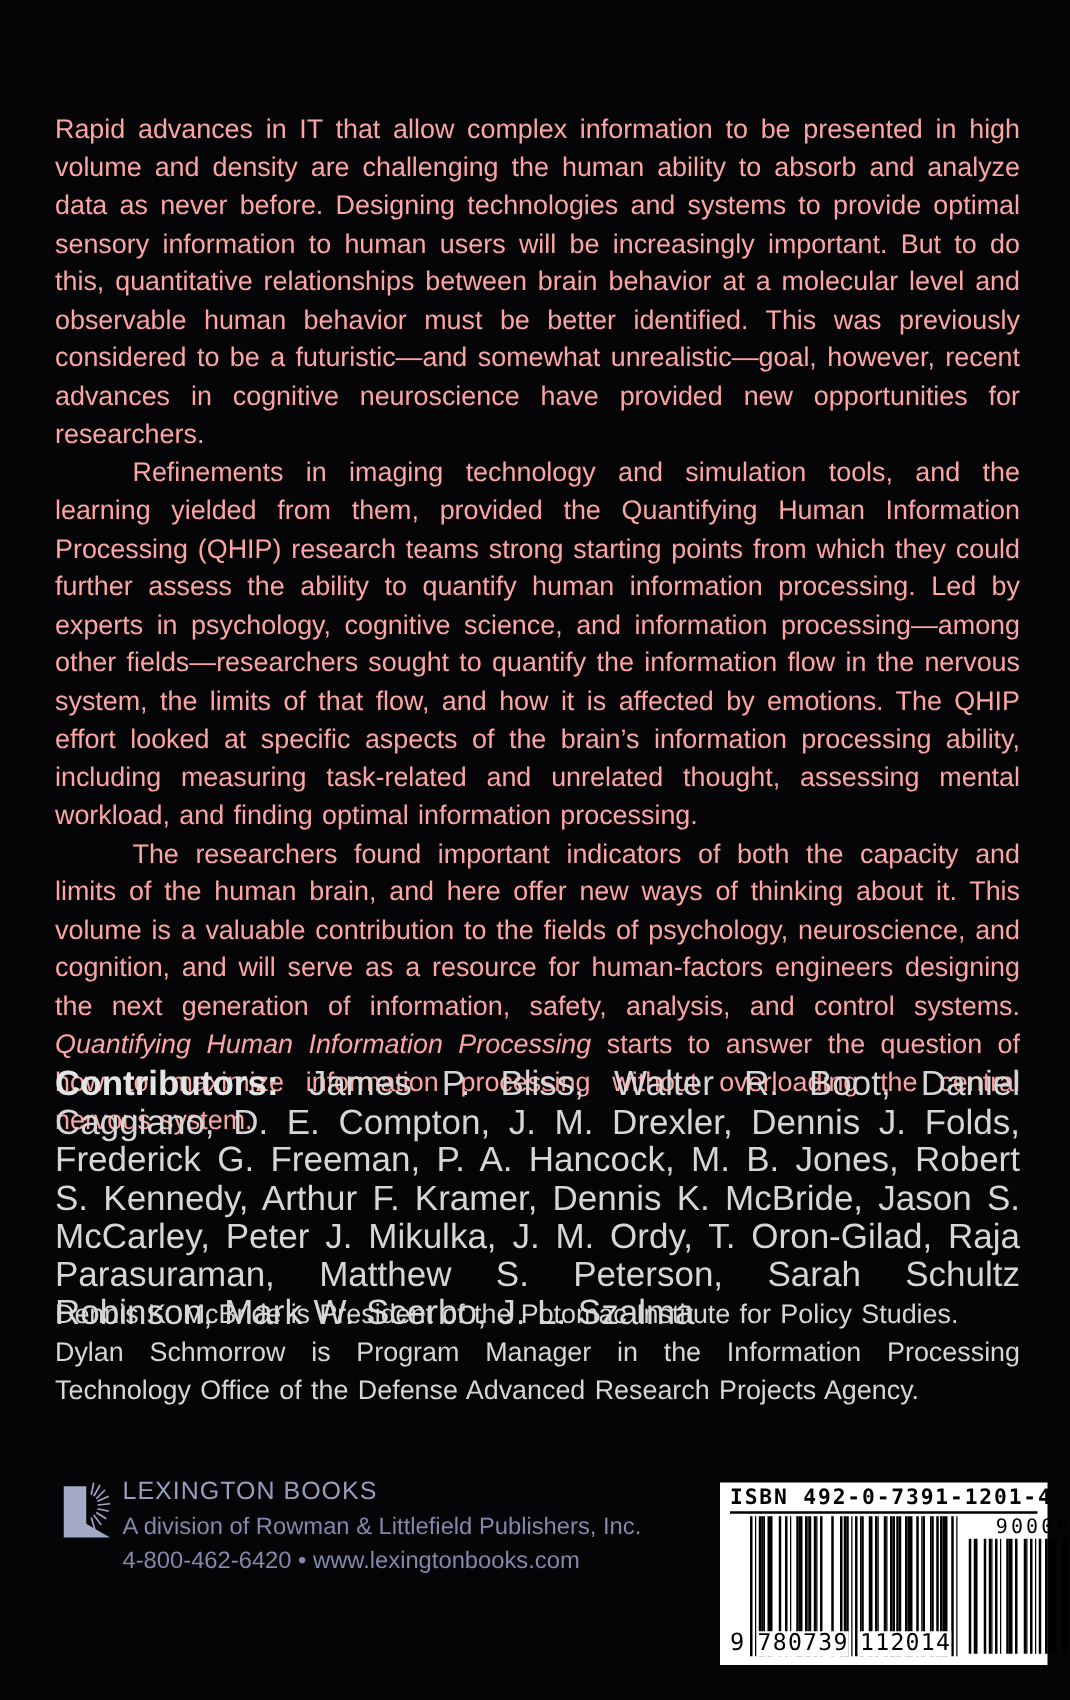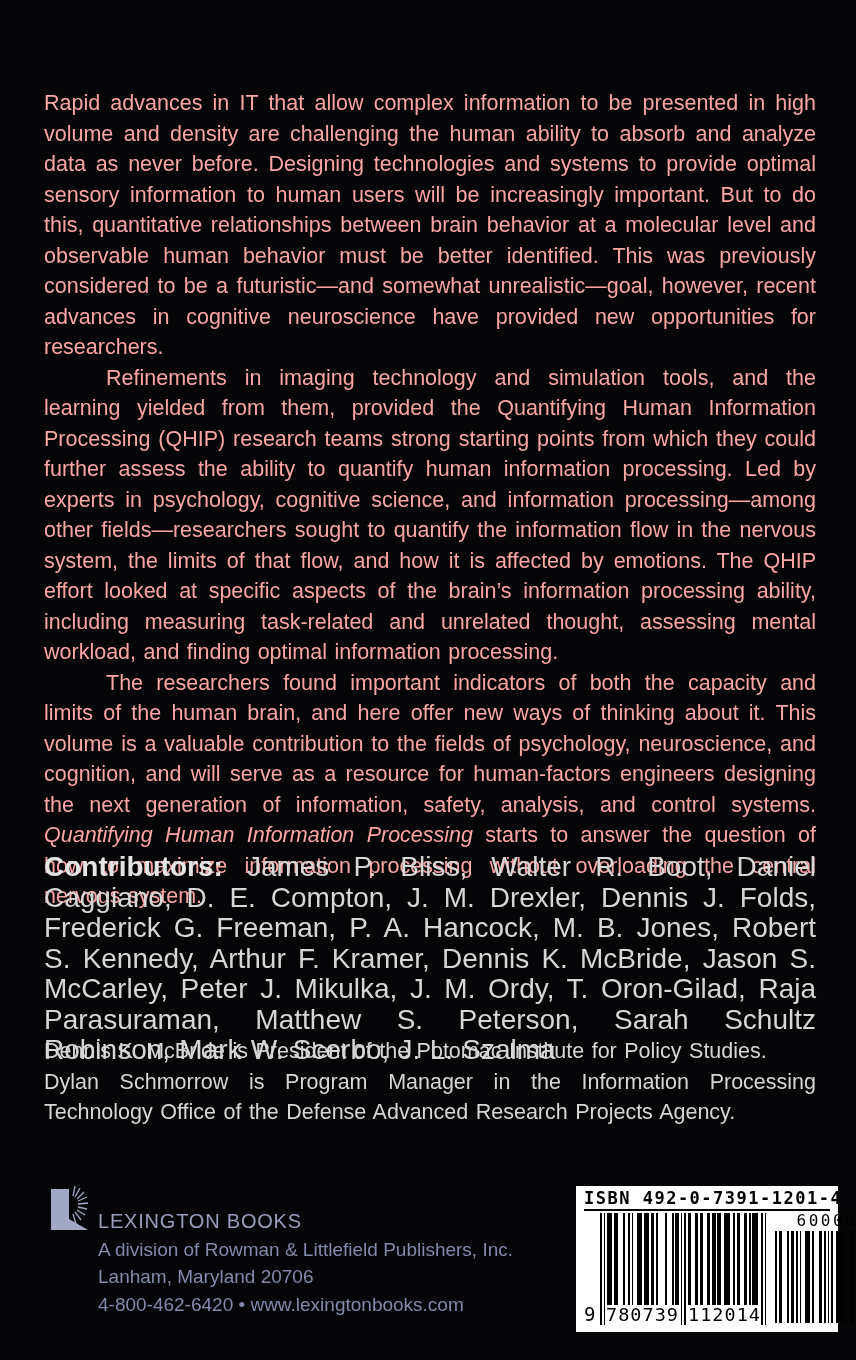--- a/index.html
+++ b/index.html
@@ -37,21 +37,21 @@
   }
   .bios p{margin:0;}
   .publisher{
     position:absolute;left:44px;top:1180px;width:500px;
     color:#8289aa;font-size:19px;
   }
   .publisher .contact-line{margin:0 0 4px 0;}
   .publisher-row{display:flex;align-items:flex-start;}
   .publisher-logo{flex:0 0 50px;margin-top:4px;}
   .publisher-lines{margin-left:4px;line-height:27.5px;}
-  .publisher-name{font-size:20px;letter-spacing:.8px;color:#989dbc;margin-top:28px;}
+  .publisher-name{font-size:20px;letter-spacing:.8px;color:#989dbc;}
   .barcode-box{
     position:absolute;left:576px;top:1186px;width:262px;height:146px;
     background:#ffffff;color:#000;
     font-family:"DejaVu Sans Mono", monospace;
     box-sizing:border-box;padding:2px 8px 0 8px;
   }
   .isbn-label{
     font-size:17px;font-weight:bold;letter-spacing:1.5px;
     text-align:center;white-space:nowrap;
     border-bottom:2px solid #000;padding-bottom:1px;
@@ -114,21 +114,20 @@
             <line x1="33" y1="26" x2="41" y2="31"></line>
             <line x1="31" y1="28" x2="37" y2="36"></line>
             <line x1="29" y1="30" x2="32" y2="40"></line>
           </g>
           <path d="M7 5 L25 5 L25 35 L44 46 L7 46 Z" fill="#a3a8c6"></path>
         </svg>
       </div>
       <div class="publisher-lines">
         <div class="publisher-name">LEXINGTON BOOKS</div>
         <div>A division of Rowman &amp; Littlefield Publishers, Inc.</div>
-        <div>Lanham, Maryland 20706</div>
         <div>4-800-462-6420 • www.lexingtonbooks.com</div>
       </div>
     </div>
   </div>
 
   <div class="barcode-box">
     <div class="isbn-label">ISBN 492-0-7391-1201-4</div>
     <div class="barcode-body">
       <div class="ean13">
         <div class="lead-digit">9</div>
@@ -228,21 +227,21 @@
               <div class="bc-module" style="flex: 0 0 1.76px;"></div>
               <div class="bc-module on" style="flex: 0 0 1.76px;"></div>
               <div class="bc-module" style="flex: 0 0 1.76px;"></div>
               <div class="bc-module on" style="flex: 0 0 1.76px;"></div>
             </div>
           <div class="digit-group g1">780739</div>
           <div class="digit-group g2">112014</div>
         </div>
       </div>
       <div class="supplement">
-        <div class="price-code">60000</div>
+        <div class="price-code">90000</div>
         <div class="supp-bars">
             <div class="bc-module on" style="flex: 0 0 1.76px;"></div>
             <div class="bc-module" style="flex: 0 0 1.76px;"></div>
             <div class="bc-module on" style="flex: 0 0 1.76px;"></div>
             <div class="bc-module on" style="flex: 0 0 1.76px;"></div>
             <div class="bc-module" style="flex: 0 0 1.76px;"></div>
             <div class="bc-module" style="flex: 0 0 1.76px;"></div>
             <div class="bc-module" style="flex: 0 0 1.76px;"></div>
             <div class="bc-module on" style="flex: 0 0 1.76px;"></div>
             <div class="bc-module" style="flex: 0 0 1.76px;"></div>

